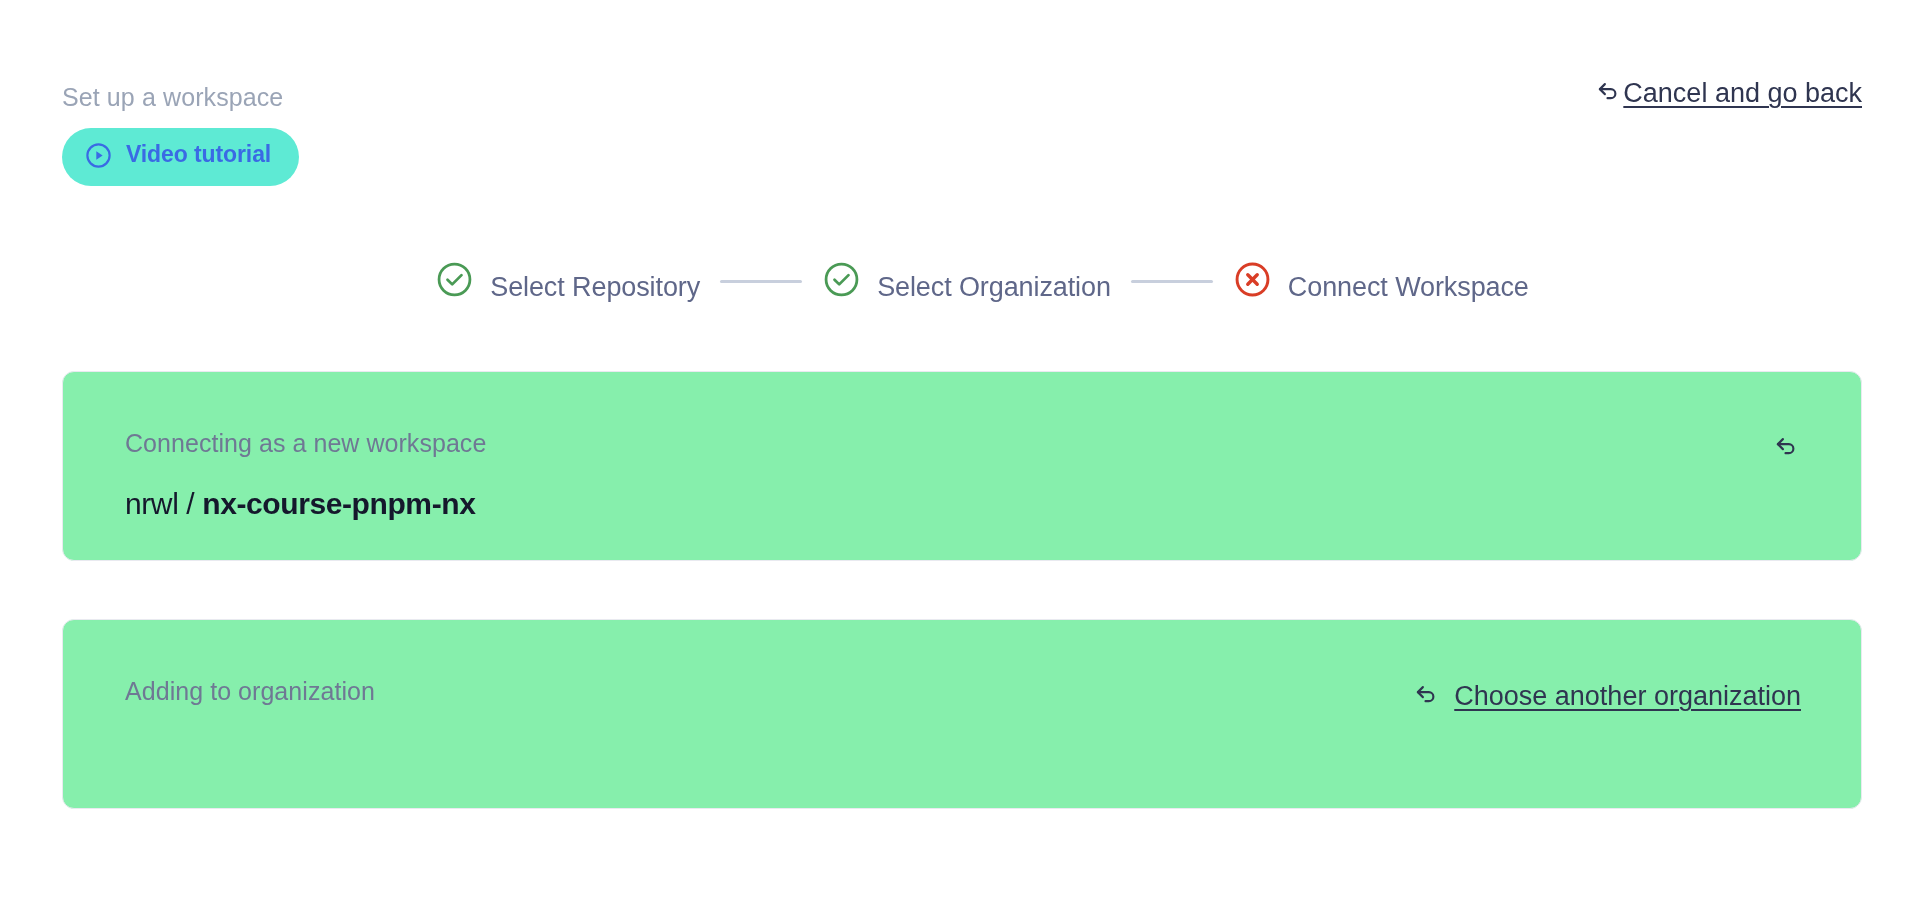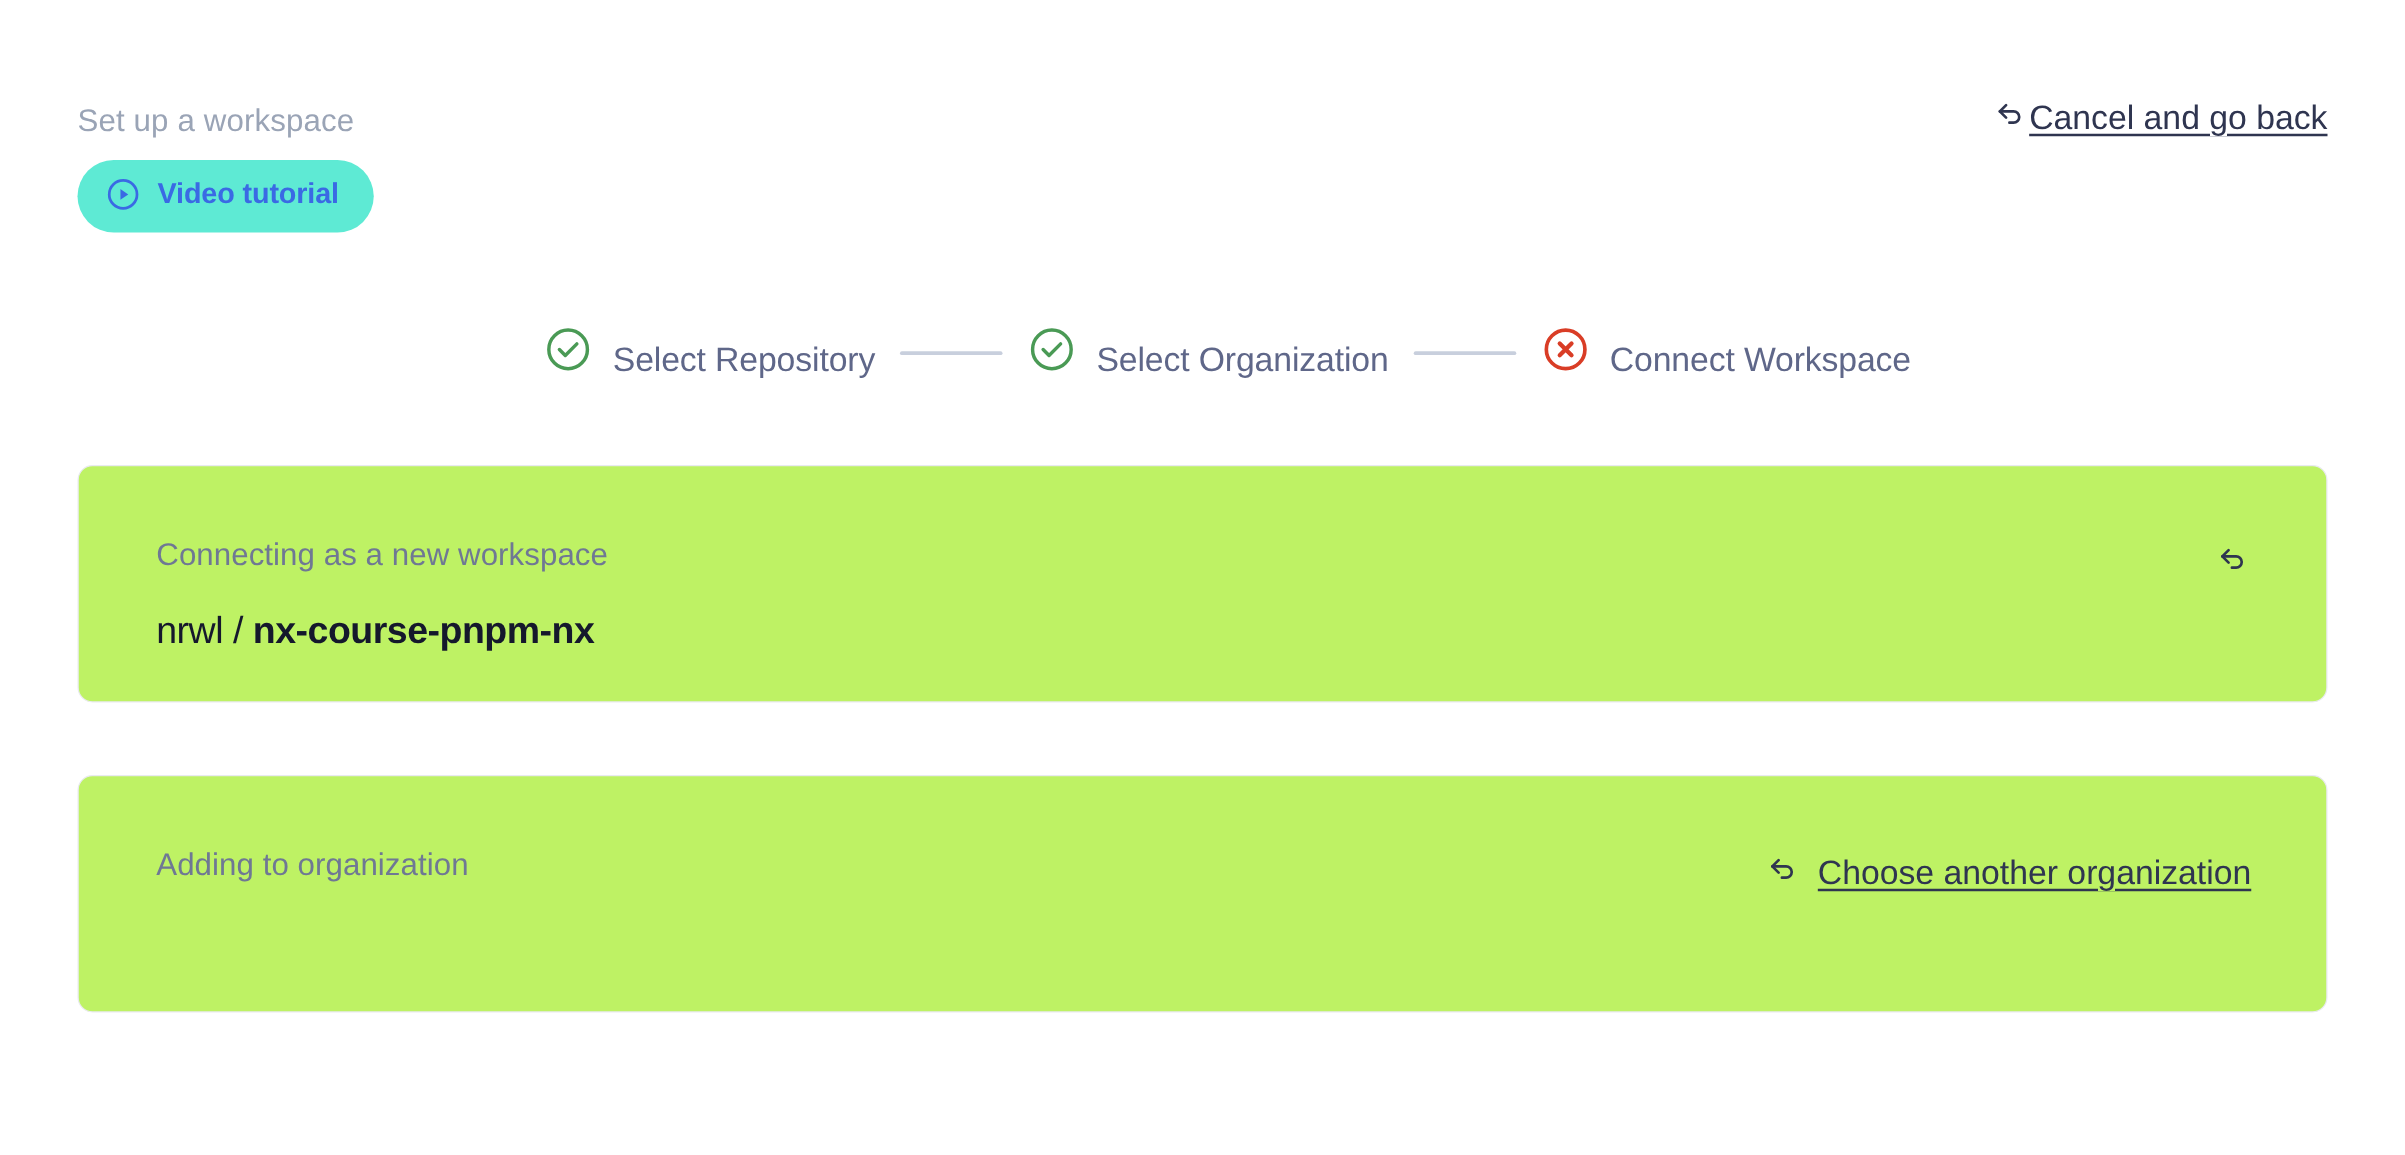--- a/index.html
+++ b/index.html
@@ -115,21 +115,21 @@
     margin: 0 20px;
     flex: none;
     border-radius: 2px;
   }
 
   
   .card {
     box-sizing: border-box;
     border: 1.5px solid #e9eaf0;
     border-radius: 12px;
-    background: #bef264;
+    background: #86efac;
     display: flex;
     align-items: flex-start;
     justify-content: space-between;
     padding: 56px 60px 72px 62px;
   }
   .card-1 { margin-top: 68px; height: 190px; }
   .card-2 { margin-top: 58px; height: 190px; }
 
   .card-left { display: flex; flex-direction: column; }
   .card-caption {

